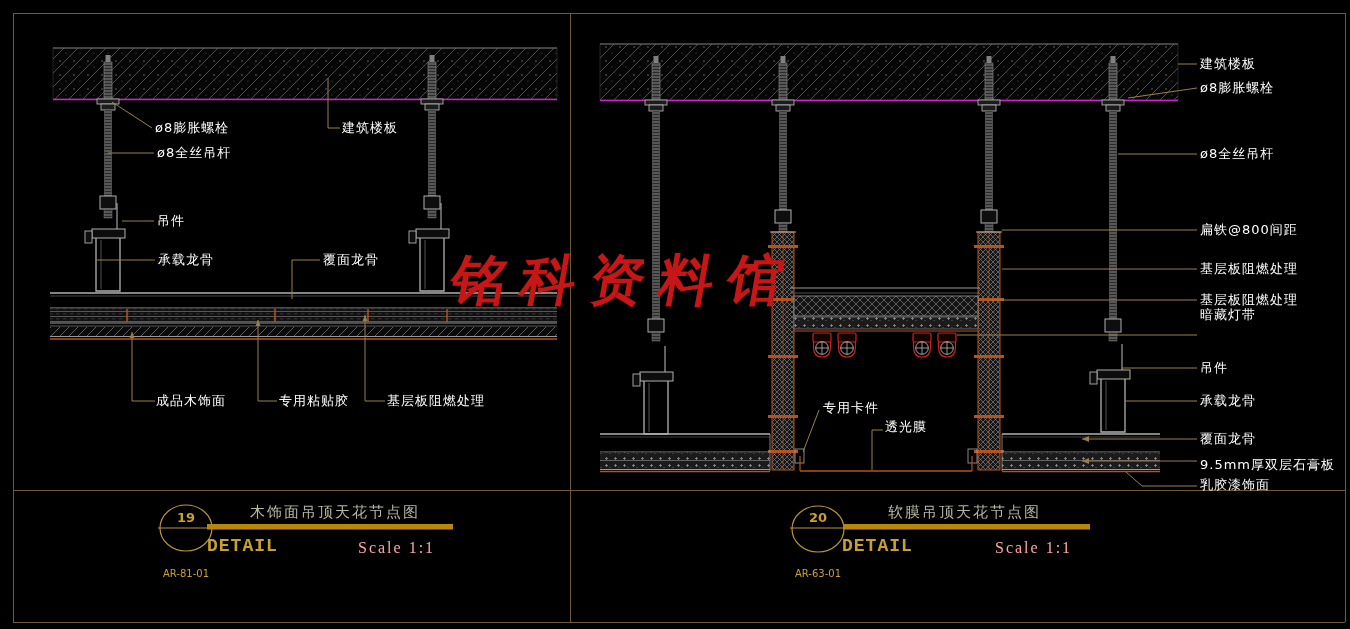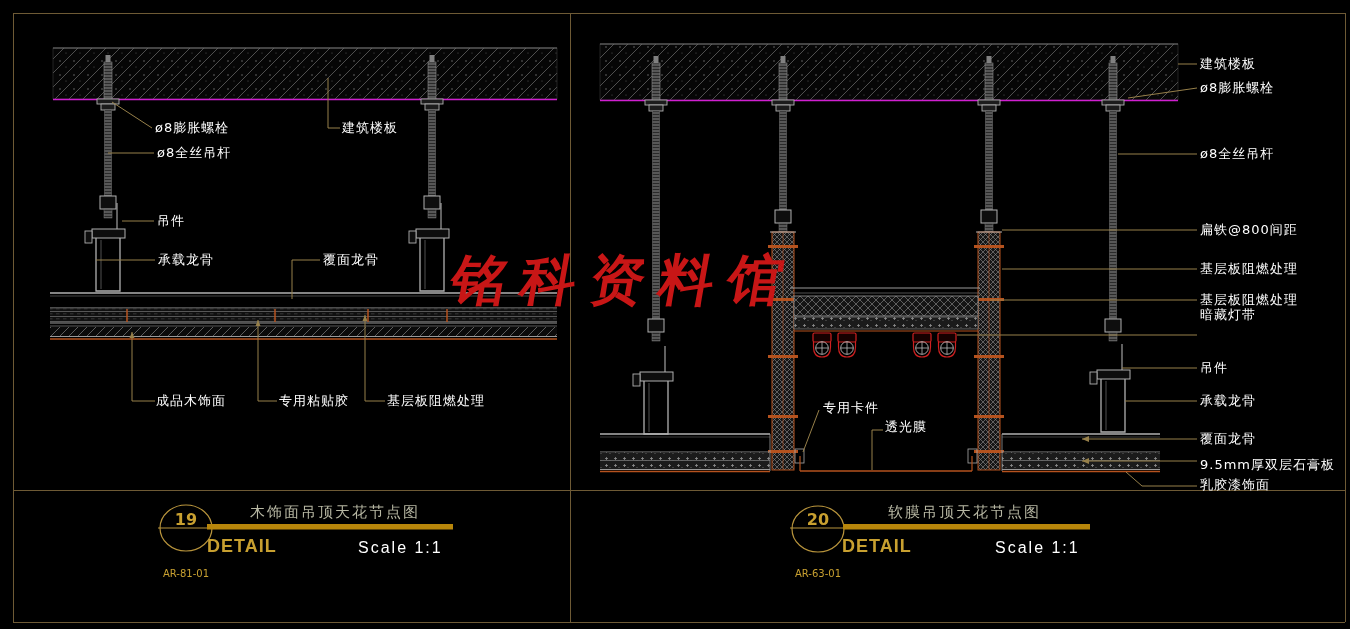--- a/index.html
+++ b/index.html
@@ -1,27 +1,27 @@
 <!DOCTYPE html>
 <html><head>
 <meta charset="utf-8">
 <style>
   html,body{margin:0;padding:0;background:#000;}
   .canvas{position:relative;width:1350px;height:629px;background:#000;overflow:hidden;
           font-family:"DejaVu Sans",sans-serif;}
   .canvas svg{position:absolute;left:0;top:0;}
   .lbl{position:absolute;color:#ffffff;font-size:13px;line-height:14px;white-space:nowrap;
        letter-spacing:1px;}
-  .tb-num{position:absolute;color:#c8a030;font-size:16px;font-weight:bold;text-align:center;}
+  .tb-num{position:absolute;color:#c8a030;font-size:13px;font-weight:bold;text-align:center;}
   .tb-code{position:absolute;color:#c8a030;font-size:10px;text-align:center;letter-spacing:0;margin-top:36px;}
   .tb-title{position:absolute;color:#b7b7a3;font-size:15px;text-align:left;letter-spacing:2px;}
   .tb-detail{position:absolute;color:#c8a030;font-size:18px;font-weight:bold;
-             font-family:Liberation Sans, sans-serif;letter-spacing:1px;}
-  .tb-scale{position:absolute;color:#ffffff;font-size:16px;
-            font-family:Liberation Sans, sans-serif;letter-spacing:2px;}
+             font-family:Liberation Mono, monospace;letter-spacing:1px;}
+  .tb-scale{position:absolute;color:#fca5a5;font-size:16px;
+            font-family:Liberation Serif, serif;letter-spacing:2px;}
   .watermark{position:absolute;left:452px;top:244px;color:#c81616;font-size:55px;font-weight:900;
              letter-spacing:14px;transform:skewX(-10deg);white-space:nowrap;z-index:5;}
 </style>
 </head>
 <body>
 
 <div class="canvas">
 
 <svg width="1350" height="629" viewBox="0 0 1350 629">
   <defs>

